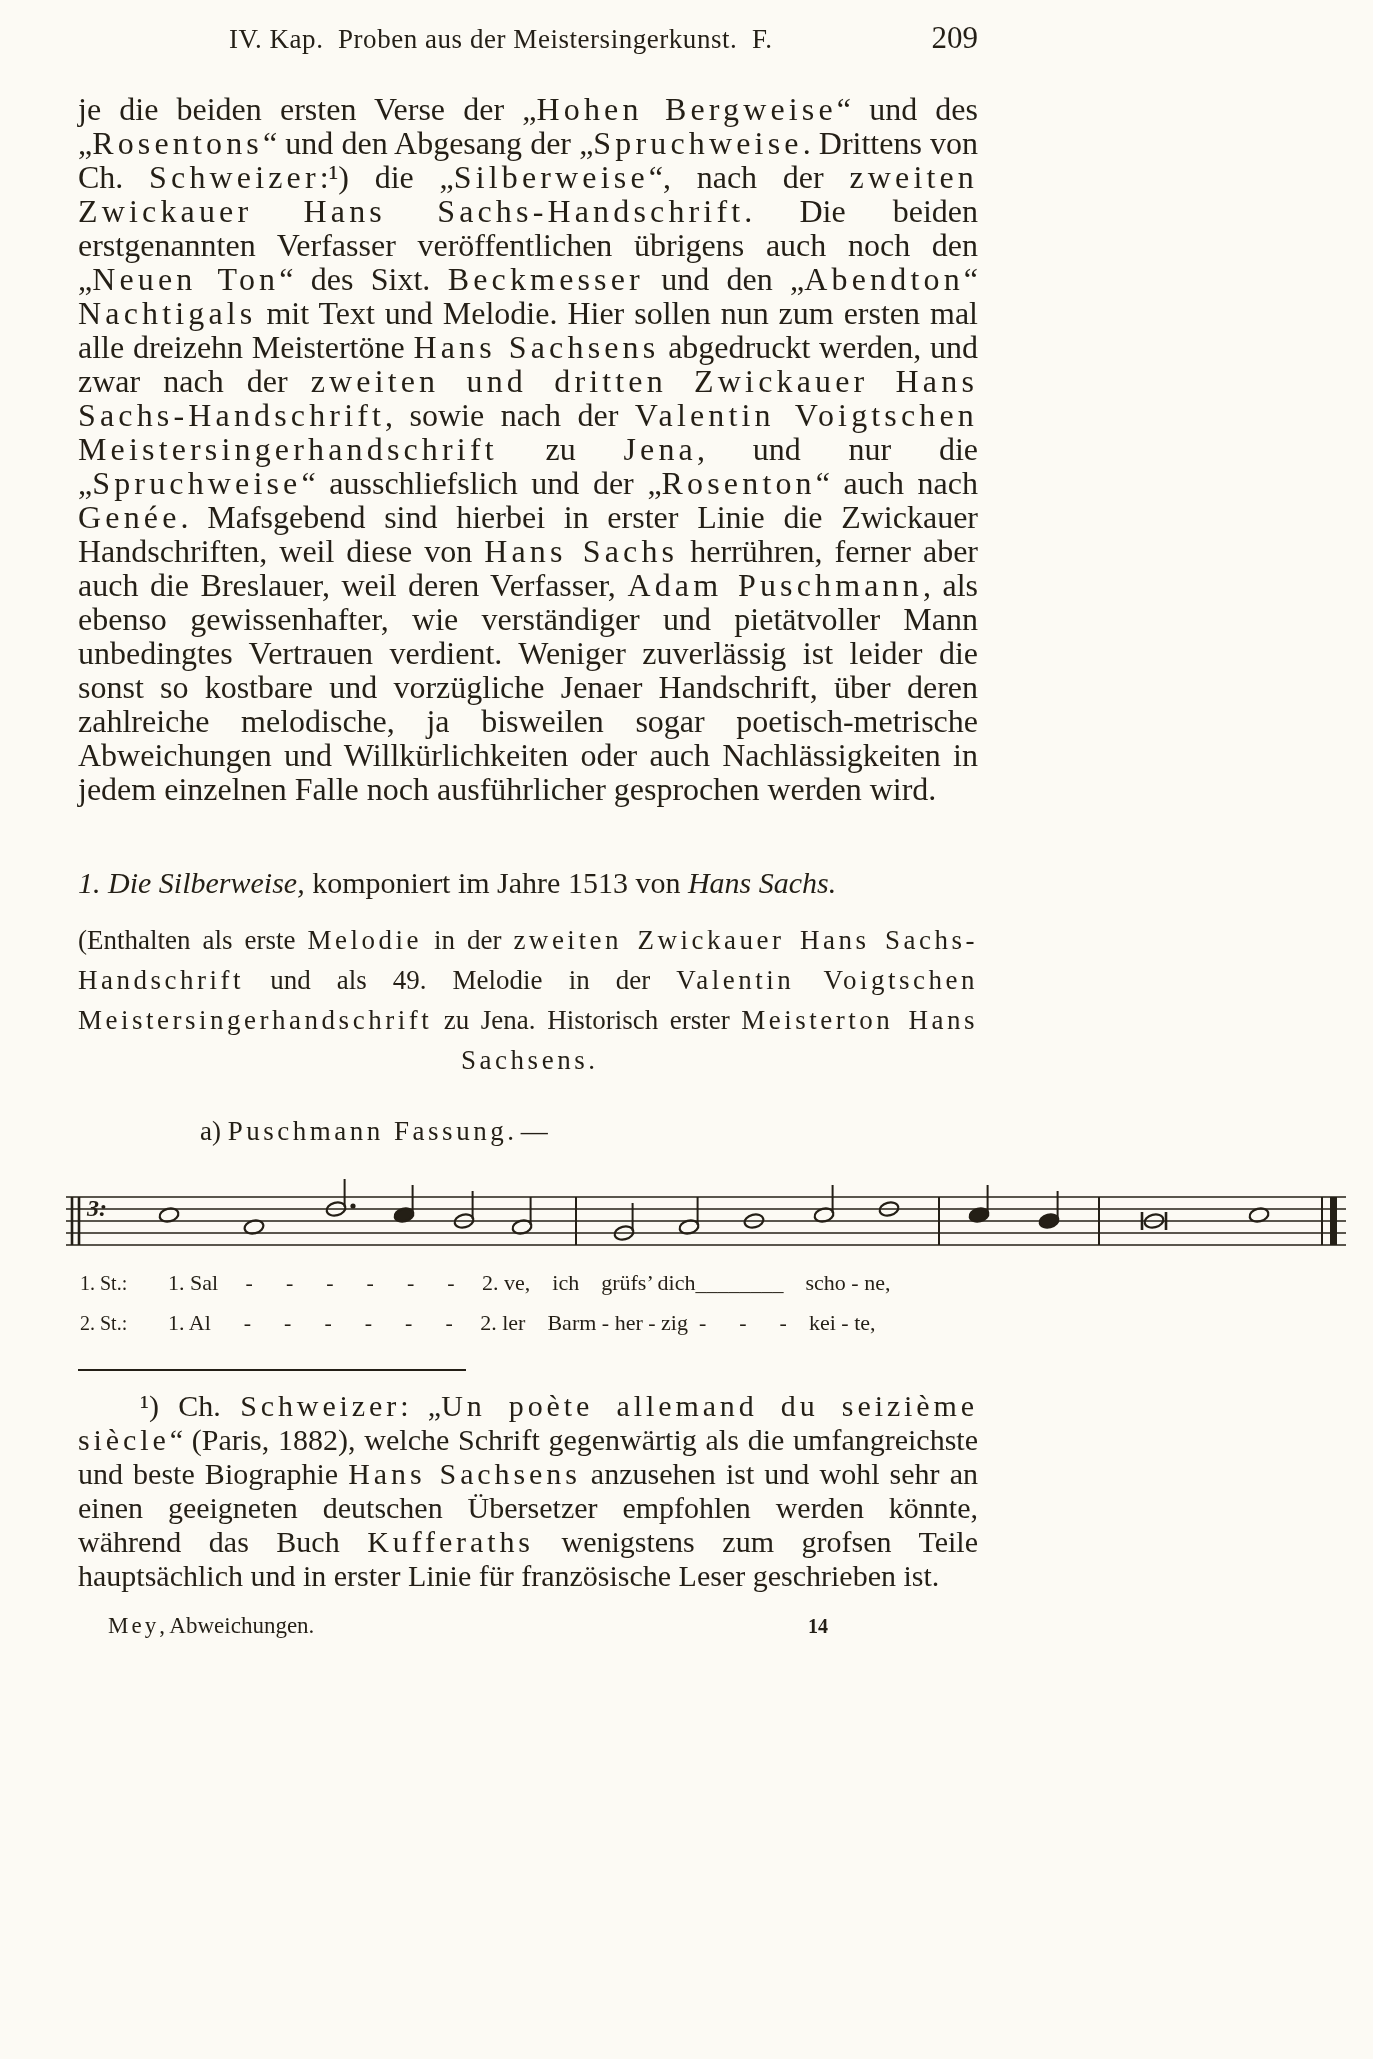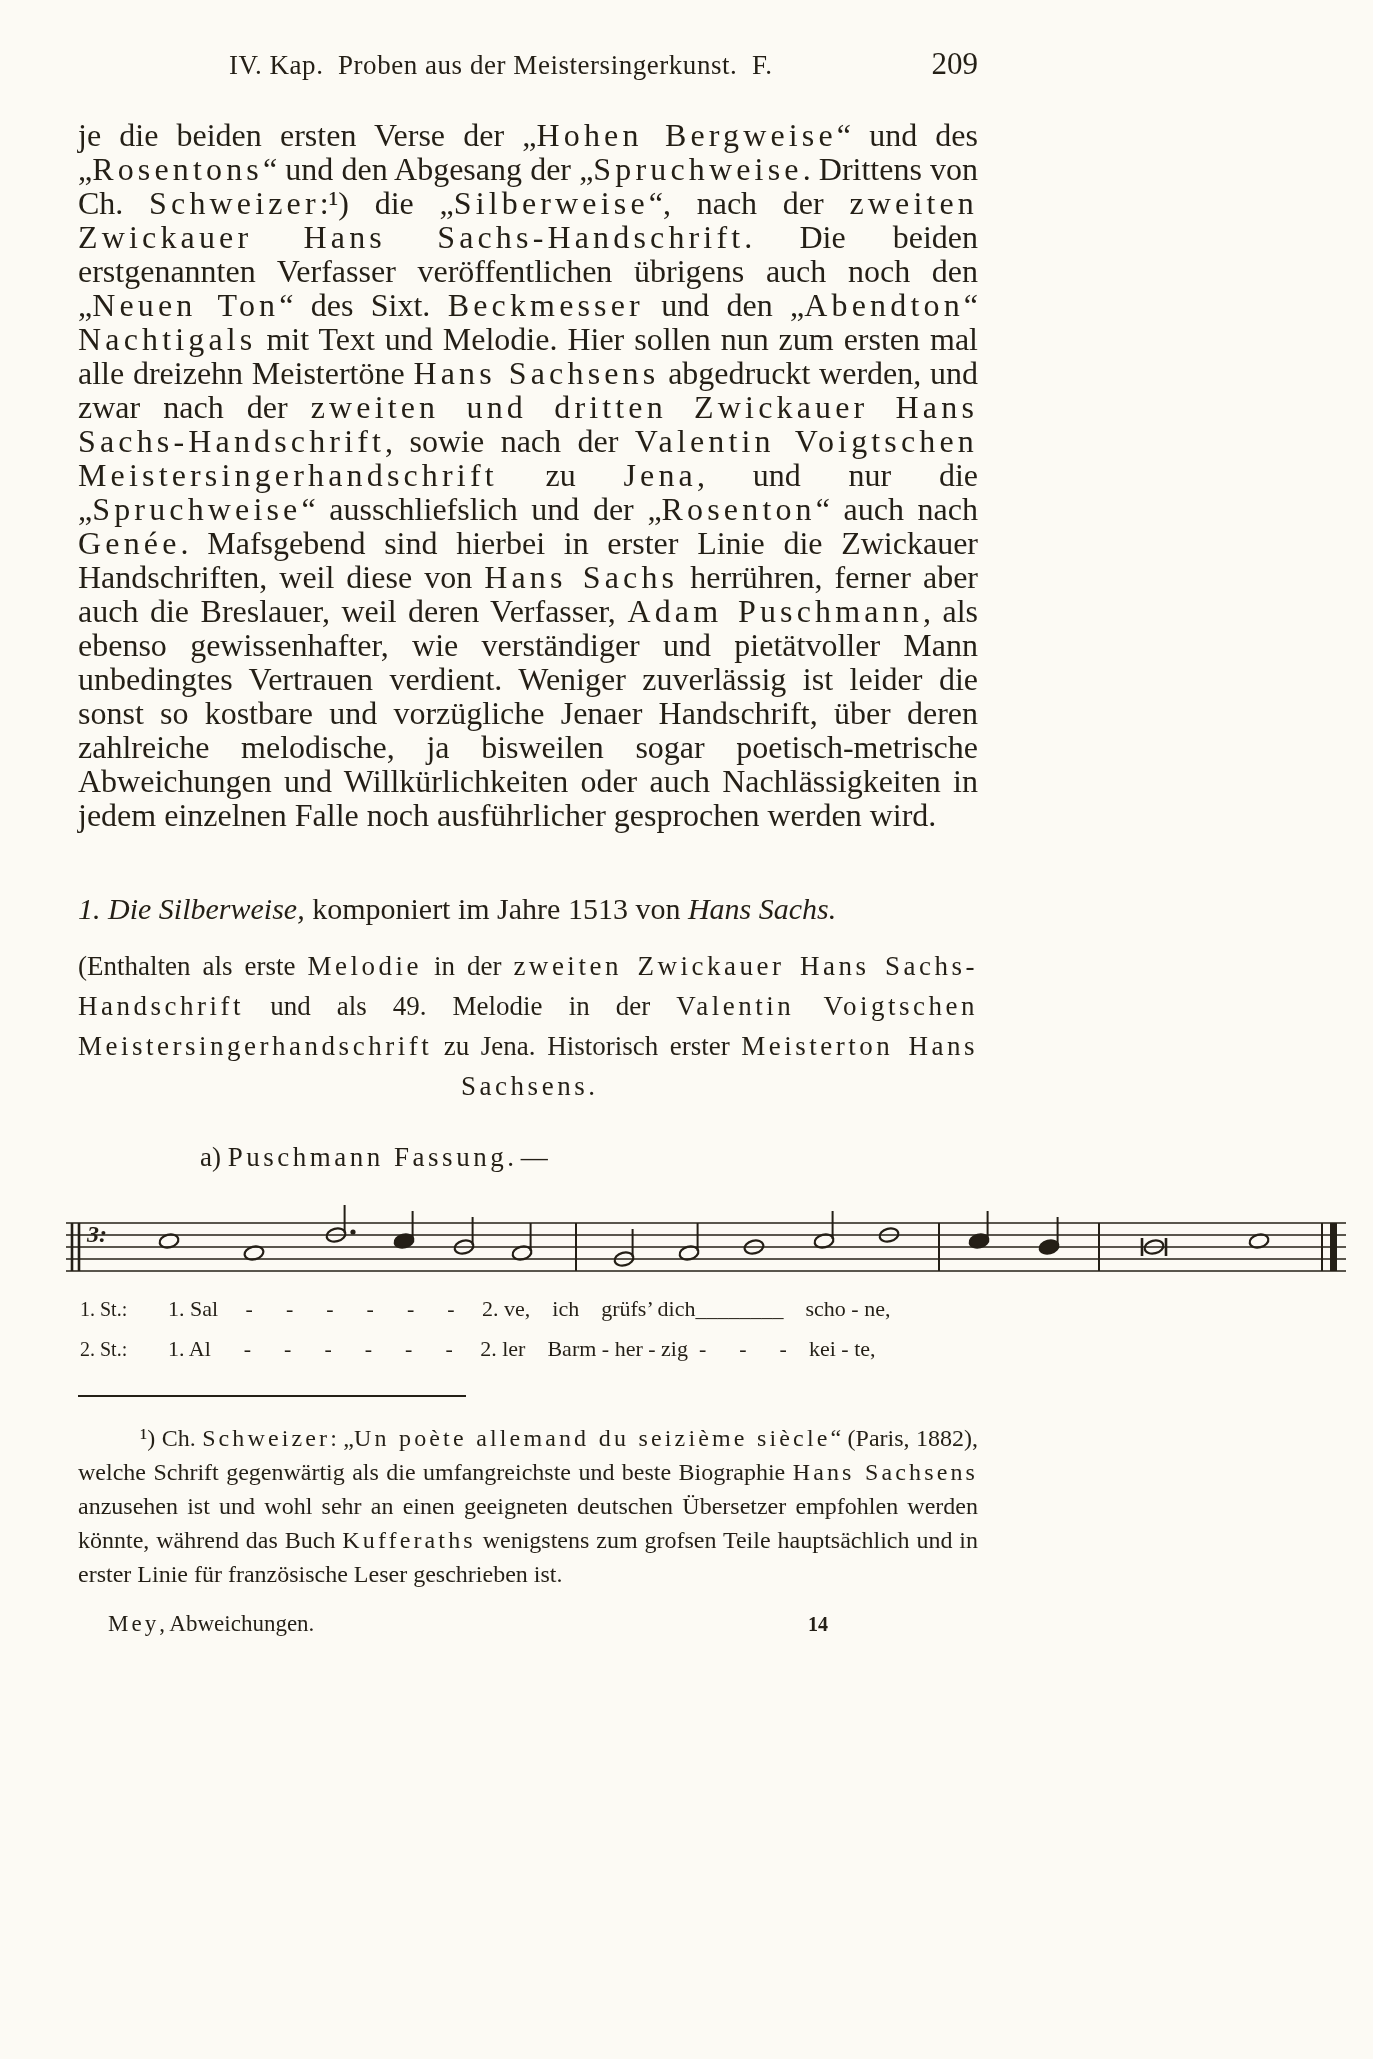--- a/index.html
+++ b/index.html
@@ -12,21 +12,21 @@
     position: relative;
     width: 1373px; height: 2059px;
     background: #fcfaf4;
     color: #241f16;
     overflow: hidden;
   }
   .measure { margin-left: 78px; margin-right: 395px; } 
 
   
   .header {
-    padding-top: 46px;
+    padding-top: 20px;
     display: flex; align-items: baseline;
     font-size: 27px;
   }
   .running-title { flex: 1; text-align: center; white-space: pre; letter-spacing: 0.02em; }
   .page-number { font-size: 31px; margin-left: 8px; }
 
   
   .body-text {
     margin-top: 36px; margin-bottom: 0;
     font-size: 32px; line-height: 34px;
@@ -60,22 +60,22 @@
   .voice { width: 88px; font-size: 20px; white-space: pre; }
   .lyric-line { font-size: 22px; white-space: pre; }
 
   
   .footnote-rule {
     margin: 26px 0 0 78px;
     width: 388px; height: 0;
     border-top: 2px solid #241f16;
   }
   .footnote {
-    margin-top: 24px; margin-bottom: 0;
-    font-size: 24px; line-height: 34px;
+    margin-top: 18px; margin-bottom: 0;
+    font-size: 30px; line-height: 34px;
     text-align: justify;
     text-indent: 62px;
   }
 
   
   .footer {
     margin-top: 20px;
     display: flex; justify-content: space-between; align-items: baseline;
   }
   .footer-left { font-size: 23px; margin-left: 30px; }

